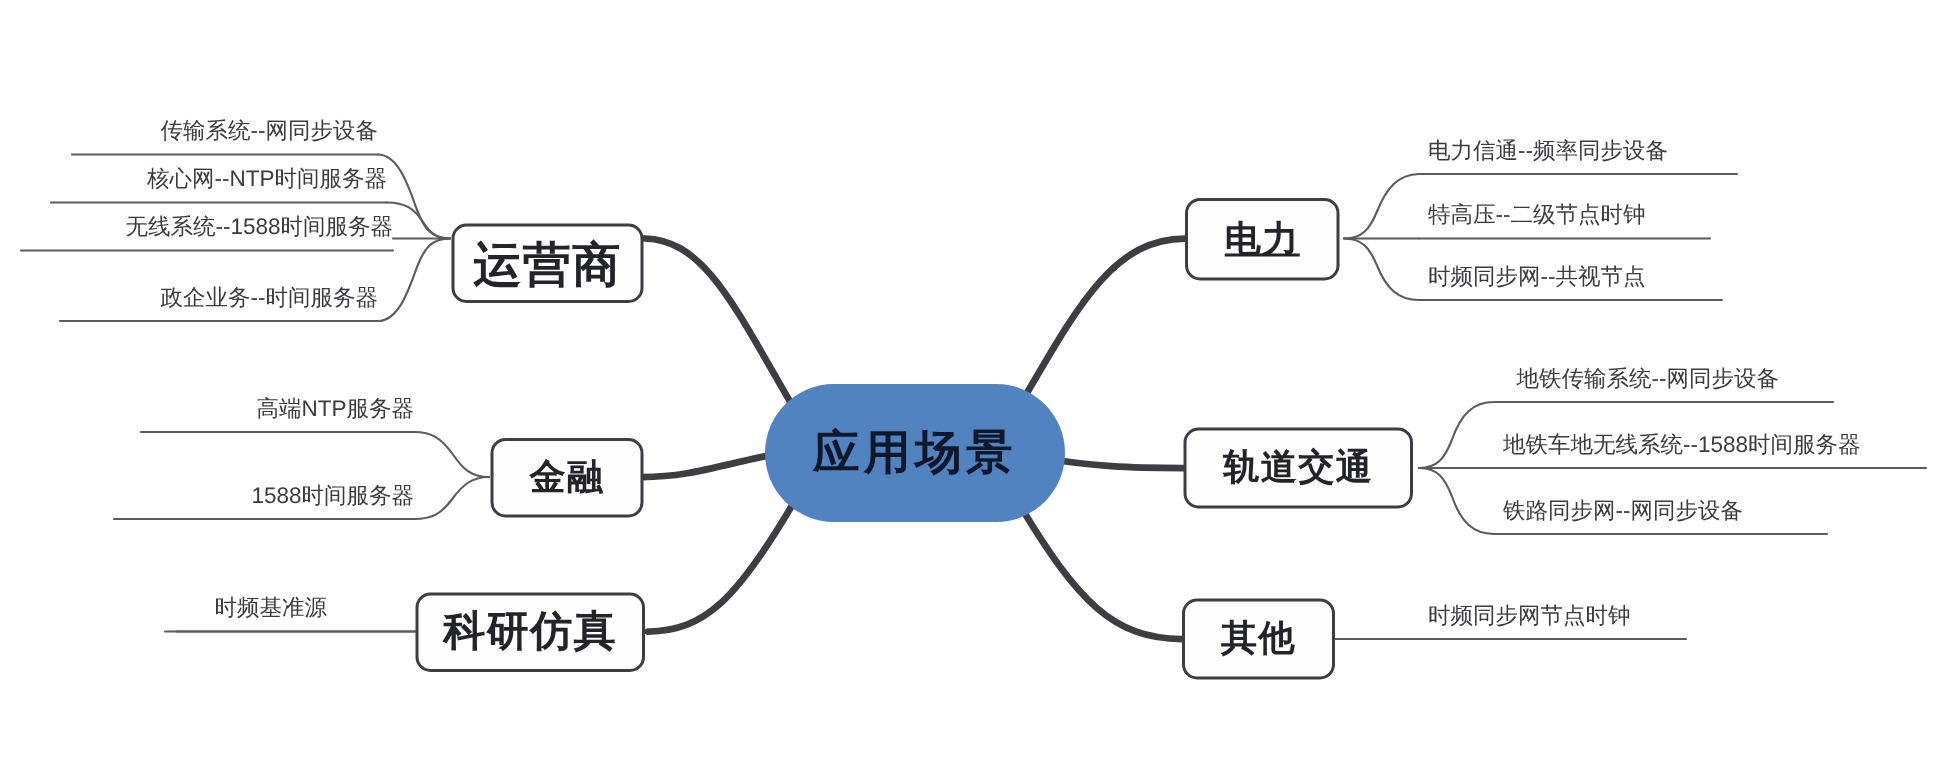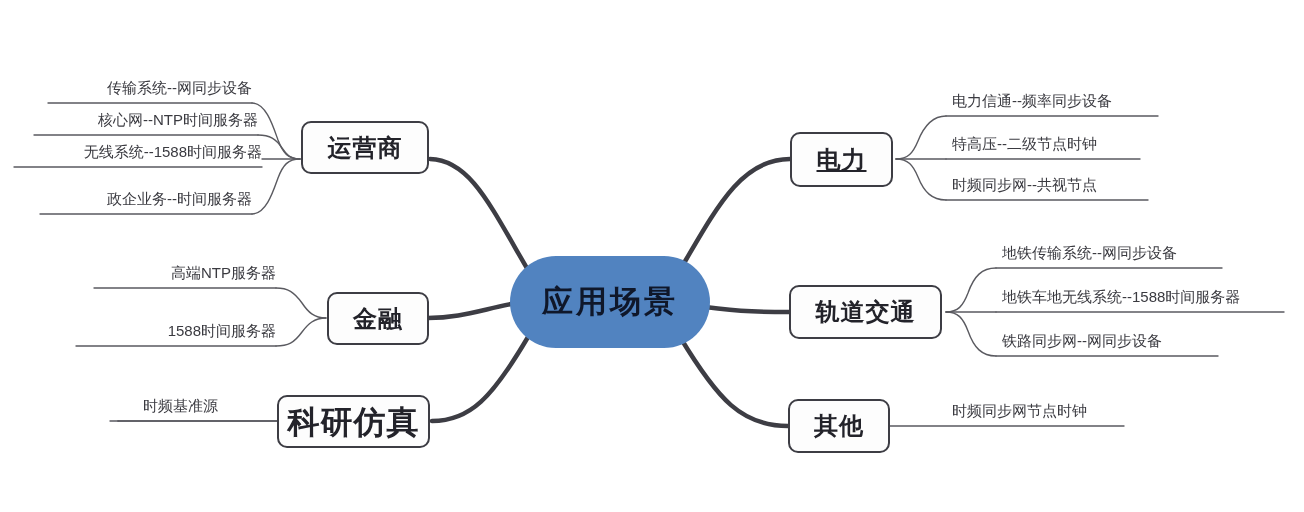--- a/index.html
+++ b/index.html
@@ -129,29 +129,29 @@
       <path d="M 996,356 L 1218,356"></path>
 
       <path d="M 890,426 L 1124,426"></path>
     </g>
   </svg>
 
   <div class="center-node" style="left:510px; top:256px; width:200px; height:92px;">
     <span>应用场景</span>
   </div>
 
-  <div class="node" style="left:301px; top:121px; width:128px; height:53px; font-size:24px;justify-content:center;">
+  <div class="node" style="left:301px; top:149px; width:128px; height:53px; font-size:32px;justify-content:center;">
     <span>运营商</span>
   </div>
 
   <div class="node" style="left:327px; top:292px; width:102px; height:53px; font-size:24px;">
     <span>金融</span>
   </div>
 
-  <div class="node" style="left:277px; top:395px; width:153px; height:53px; font-size:32px;font-family:Liberation Serif, serif;">
+  <div class="node" style="left:277px; top:395px; width:153px; height:53px; font-size:28px;font-family:Liberation Serif, serif;">
     <span>科研仿真</span>
   </div>
 
   <div class="node" style="left:790px; top:132px; width:103px; height:55px; font-size:24px;text-decoration:underline;">
     <span>电力</span>
   </div>
 
   <div class="node" style="left:789px; top:285px; width:153px; height:54px; font-size:24px;">
     <span>轨道交通</span>
   </div>
@@ -167,19 +167,19 @@
 
   <div class="leaf left" style="left:94px;  top:265px; width:182px;">高端NTP服务器</div>
   <div class="leaf left" style="left:76px;  top:323px; width:200px;">1588时间服务器</div>
 
   <div class="leaf left" style="left:110px; top:398px; width:108px;">时频基准源</div>
 
   <div class="leaf right" style="left:952px;  top:93px;  width:206px;">电力信通--频率同步设备</div>
   <div class="leaf right" style="left:952px;  top:136px; width:188px;">特高压--二级节点时钟</div>
   <div class="leaf right" style="left:952px;  top:177px; width:196px;">时频同步网--共视节点</div>
 
-  <div class="leaf right" style="left:1002px; top:245px; width:220px;">地铁传输系统--网同步设备</div>
+  <div class="leaf right" style="left:966px; top:245px; width:220px;text-align:right;">地铁传输系统--网同步设备</div>
   <div class="leaf right" style="left:1002px; top:289px; width:282px;">地铁车地无线系统--1588时间服务器</div>
   <div class="leaf right" style="left:1002px; top:333px; width:216px;">铁路同步网--网同步设备</div>
 
   <div class="leaf right" style="left:952px;  top:403px; width:172px;">时频同步网节点时钟</div>
 
 </div>
 
 </body></html>

